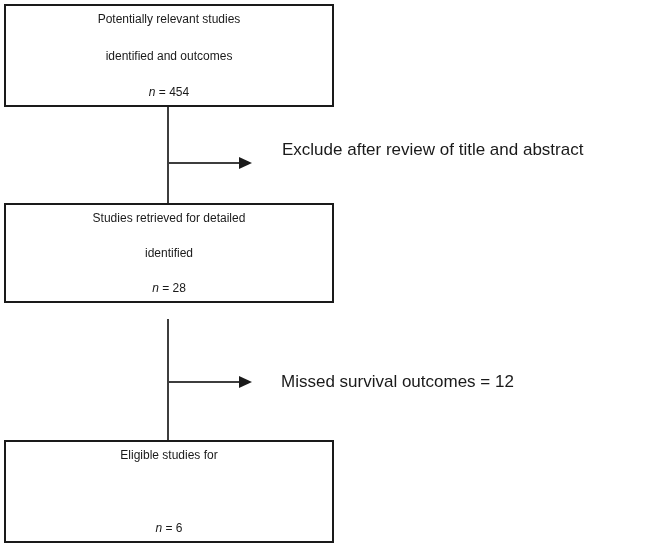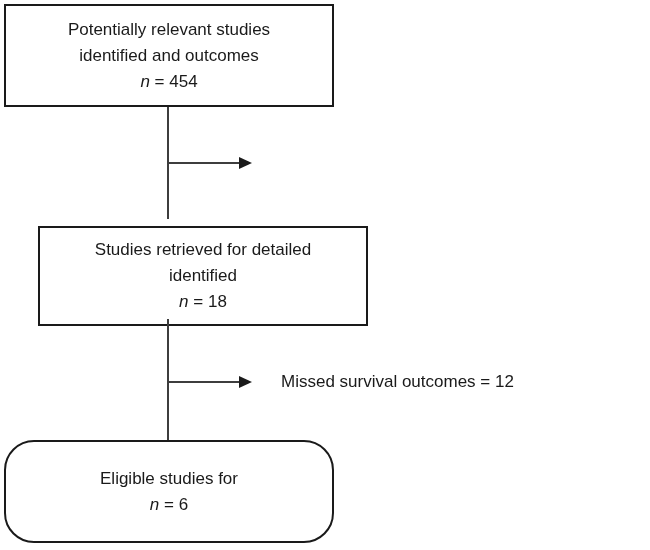--- a/index.html
+++ b/index.html
@@ -17,30 +17,30 @@
     overflow: hidden;
   }
   .box {
     position: absolute;
     left: 4px;
     width: 326px;
     border: 2px solid #1a1a1a;
     background: #ffffff;
     display: flex;
     flex-direction: column;
-    justify-content: center;
+    justify-content: space-between;
     align-items: center;
     text-align: center;
-    font-size: 17px;
+    font-size: 12px;
     line-height: 26px;
     box-sizing: content-box;
   }
   .box-1 { top: 4px;   height: 99px; }
-  .box-2 { top: 226px; height: 96px; margin-left: 34px; }
-  .box-3 { top: 440px; height: 99px; border-radius: 30px; }
+  .box-2 { top: 203px; height: 96px; }
+  .box-3 { top: 440px; height: 99px; }
 
   .count { white-space: pre; }
   .nvar  { font-style: italic; }
 
   .vline {
     position: absolute;
     left: 167px;
     width: 2px;
     background: #3d3d3d;
   }
@@ -88,26 +88,27 @@
     <div>Potentially relevant studies</div>
     <div>identified and outcomes</div>
     <div class="count"><span class="nvar">n</span><span> = 454</span></div>
   </div>
 
   <div class="vline vline-1"></div>
 
   <div class="hline hline-1"></div>
   <div class="arrowhead arrowhead-1"></div>
   <div class="side-label side-label-1">
+    <div>Exclude after review of title and abstract</div>
   </div>
 
   <div class="box box-2">
     <div>Studies retrieved for detailed</div>
     <div>identified</div>
-    <div class="count"><span class="nvar">n</span><span> = 18</span></div>
+    <div class="count"><span class="nvar">n</span><span> = 28</span></div>
   </div>
 
   <div class="vline vline-2"></div>
 
   <div class="hline hline-2"></div>
   <div class="arrowhead arrowhead-2"></div>
   <div class="side-label side-label-2">
     <div>Missed survival outcomes = 12</div>
   </div>
 

